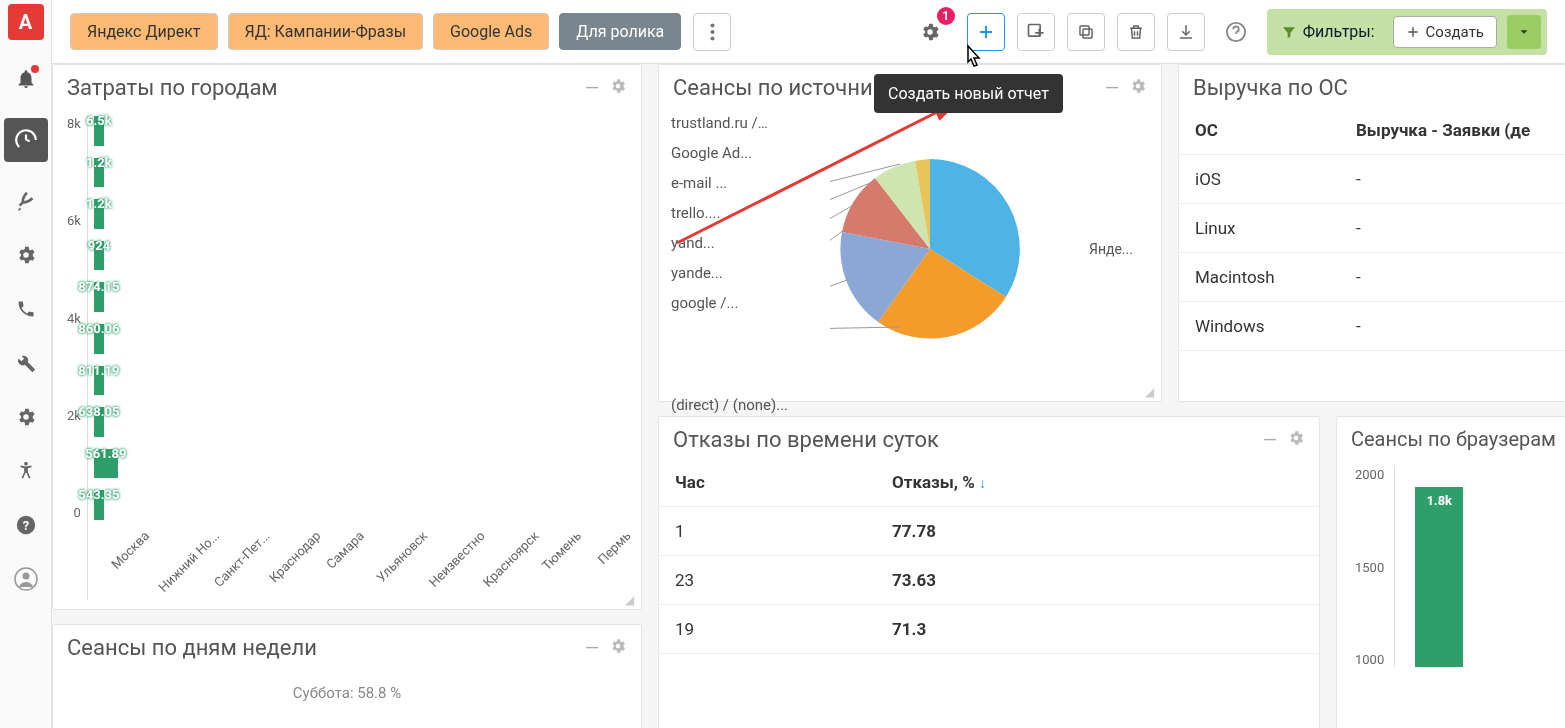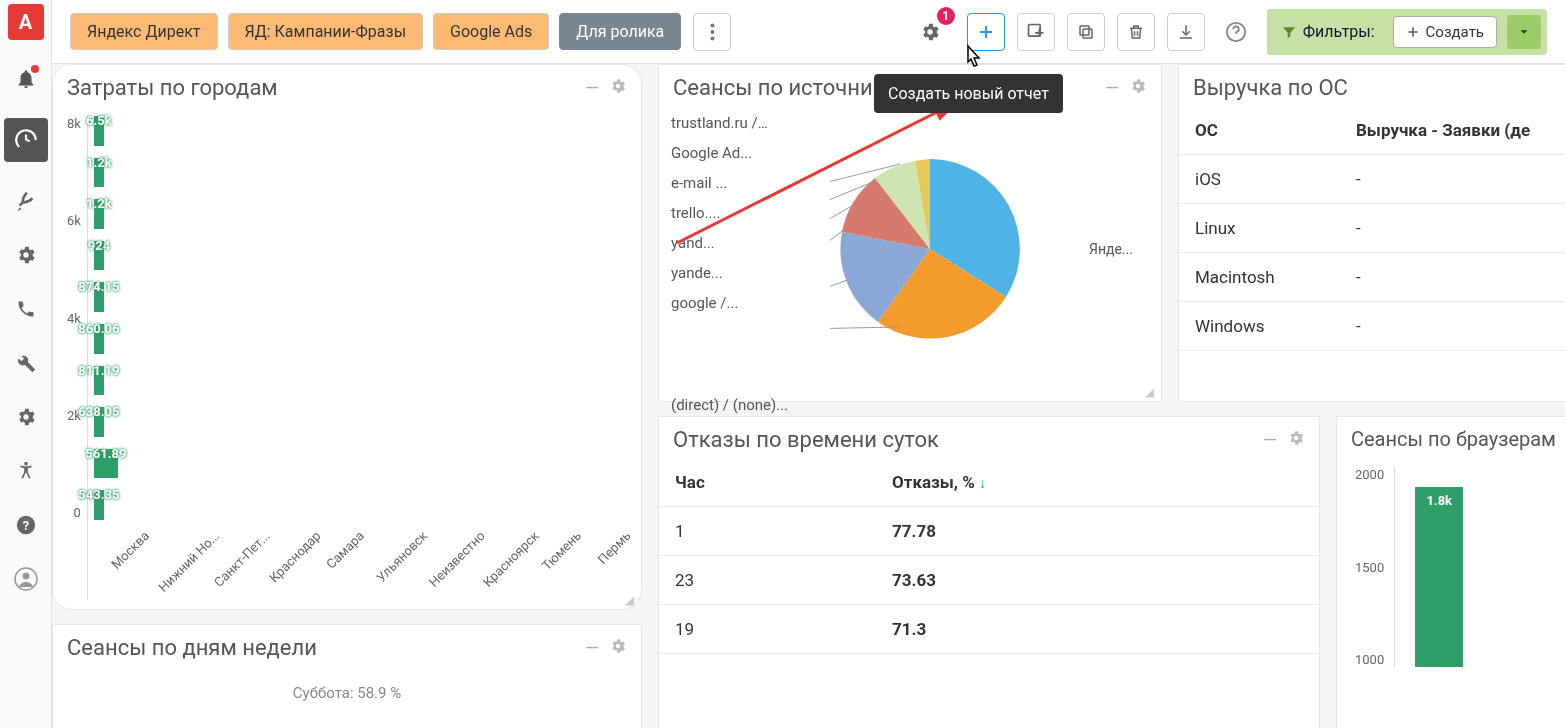--- a/index.html
+++ b/index.html
@@ -257,21 +257,21 @@
   }
   .pie-right { width: 60px; font-size: 14px; color: #555; display:flex; align-items:center;}
   .pie-bottom { font-size: 15px; color: #555; padding: 4px 12px; }
   
   table { width: 100%; border-collapse: collapse; }
   th, td { text-align: left; padding: 14px 16px; border-bottom: 1px solid #eee; font-size: 17px; }
   th { color: #333; font-weight: bold; }
   td.val { font-weight: bold; }
   .sort-ind { color: #2196f3; font-size: 14px; }
   
-  #w-cities { top: 0; left: 0; width: 590px; height: 546px; border-radius: 20px; }
+  #w-cities { top: 0; left: 0; width: 590px; height: 546px; }
   #w-sessions-src { top: 0; left: 606px; width: 504px; height: 338px; }
   #w-os { top: 0; left: 1126px; width: 460px; height: 338px; }
   #w-bounces { top: 352px; left: 606px; width: 662px; height: 390px; }
   #w-browsers { top: 352px; left: 1284px; width: 300px; height: 390px; }
   #w-weekday { top: 560px; left: 0; width: 590px; height: 170px; }
   
   .mini-bars {
     padding: 10px 18px;
     height: calc(100% - 50px);
     display: flex; flex-direction: column;
@@ -650,21 +650,21 @@
           <div class="widget-title">Сеансы по дням недели</div>
           <div class="widget-actions">
             <span class="wa">—</span>
             <span class="wa">
               <svg width="18" height="18" viewBox="0 0 24 24" fill="#bbb">
                   <path d="M19.4 13a7 7 0 0 0 0-2l2-1.6-2-3.4-2.4.9a7 7 0 0 0-1.7-1L15 3h-4l-.3 2.5a7 7 0 0 0-1.7 1L6.6 6l-2 3.4L6.6 11a7 7 0 0 0 0 2l-2 1.6 2 3.4 2.4-.9a7 7 0 0 0 1.7 1L11 21h4l.3-2.5a7 7 0 0 0 1.7-1l2.4.9 2-3.4-2-1.6zM12 15a3 3 0 1 1 0-6 3 3 0 0 1 0 6z"></path>
                 </svg>
             </span>
           </div>
         </div>
-        <div style="text-align:center; color:#888; font-size:15px; padding-top:18px;">Суббота: 58.9 %</div>
+        <div style="text-align:center; color:#888; font-size:15px; padding-top:18px;">Суббота: 58.8 %</div>
       </div>
     </div>
   </div>
 </div>
 
 <svg class="arrow-annot">
   <defs>
     <marker id="arr" markerWidth="10" markerHeight="10" refX="8" refY="3" orient="auto">
       <path d="M0,0 L0,6 L9,3 z" fill="#e53935"></path>
     </marker>

